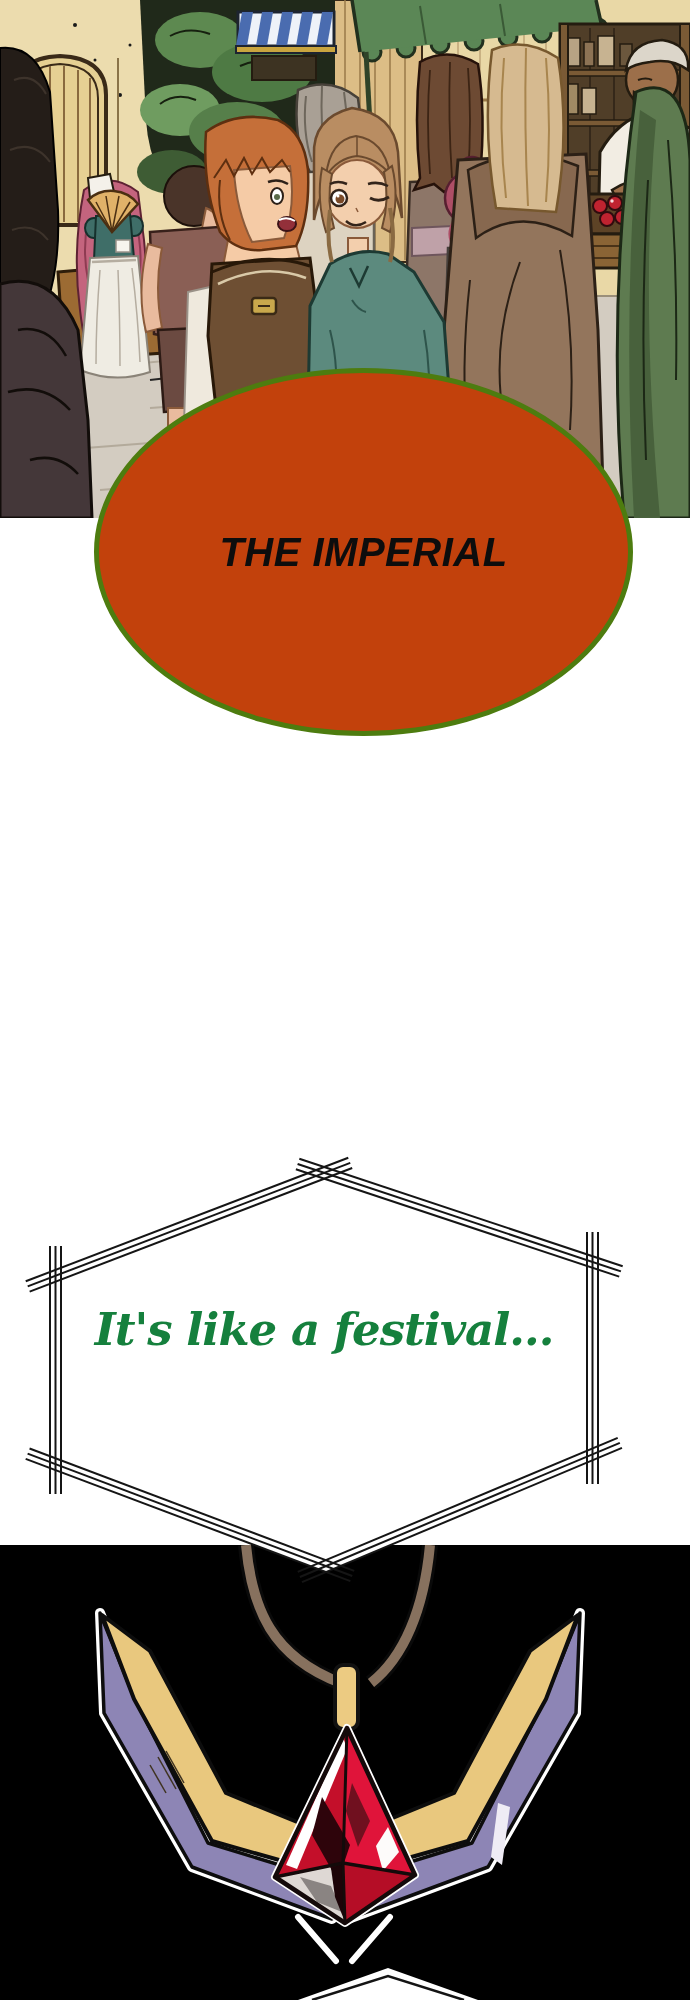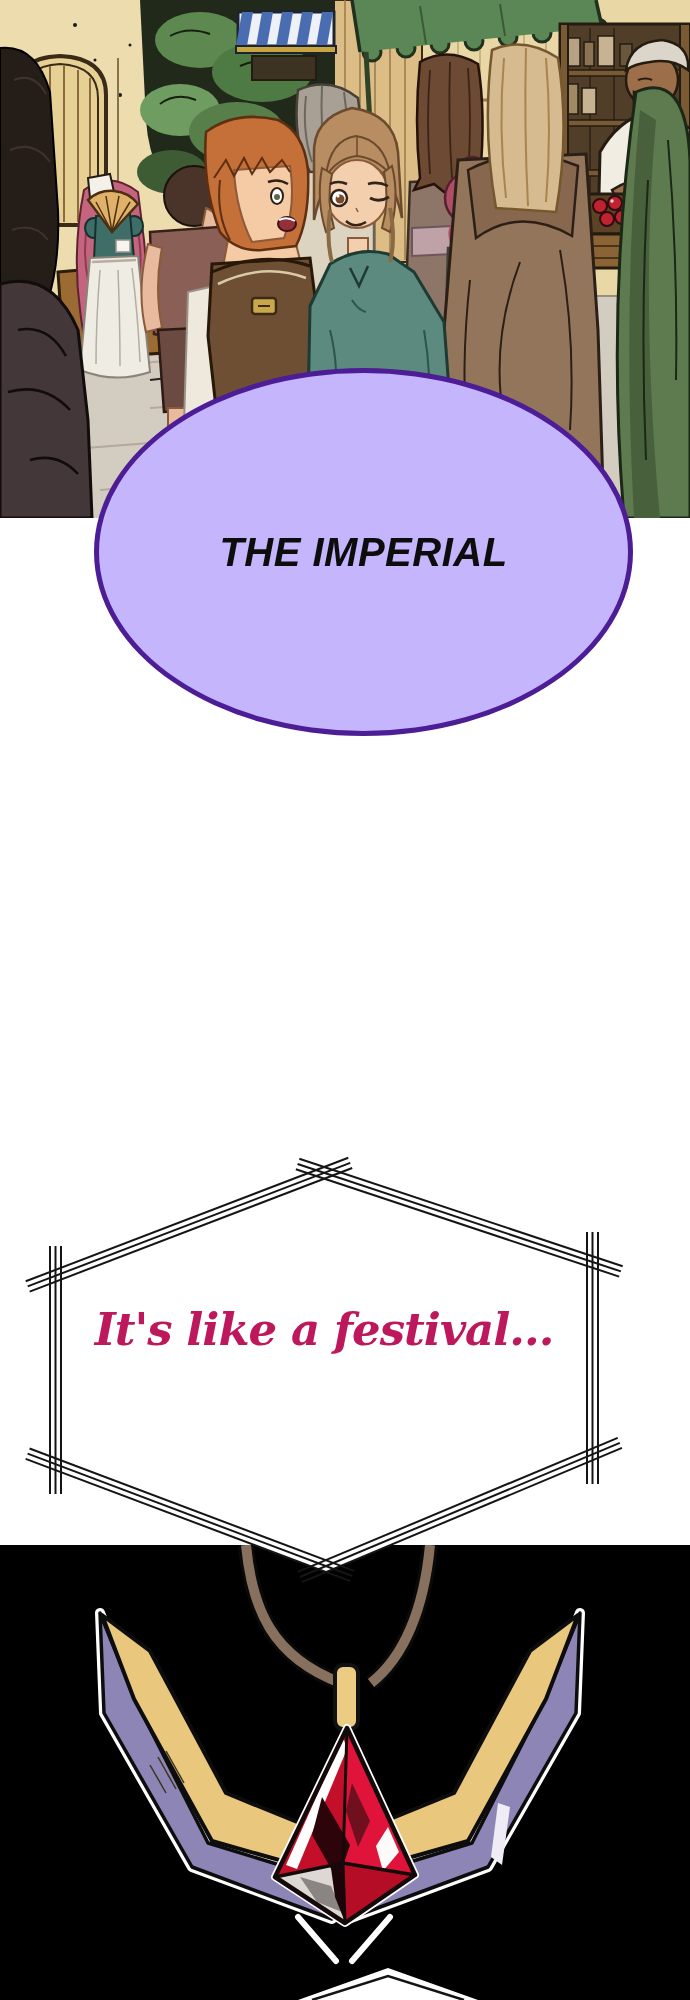--- a/index.html
+++ b/index.html
@@ -1,30 +1,30 @@
 <!DOCTYPE html>
 <html><head>
 <meta charset="utf-8">
 <style>
   html,body{margin:0;padding:0;background:#ffffff;}
   .page{position:relative;width:690px;height:2000px;background:#ffffff;overflow:hidden;
         font-family:"Liberation Sans",sans-serif;}
   .art{position:absolute;top:0;left:0;z-index:1;}
   .speech-bubble{position:absolute;left:94px;top:368px;width:539px;height:368px;
-        box-sizing:border-box;background:#c4b5fd;border:5px solid #4c1d95;border-radius:50%;
+        box-sizing:border-box;background:#c2410c;border:5px solid #4d7c0f;border-radius:50%;
         z-index:2;display:flex;align-items:center;justify-content:center;}
   .speech-text{text-align:center;font-weight:bold;font-style:italic;
         font-size:40px;line-height:49px;letter-spacing:0.5px;color:#0d0d0d;
         font-family:"Liberation Sans",sans-serif;}
   .black-panel{position:absolute;left:0;top:1545px;width:690px;height:455px;background:#000;z-index:3;}
   .black-panel svg{display:block;}
   .hex-panel{position:absolute;left:0;top:1130px;width:690px;height:480px;z-index:4;pointer-events:none;}
   .caption{position:absolute;left:50px;top:1301px;width:548px;z-index:5;text-align:center;
         font-family:"DejaVu Serif",serif;font-style:italic;font-weight:bold;
-        font-size:45px;line-height:57px;letter-spacing:-1px;color:#be185d;}
+        font-size:45px;line-height:57px;letter-spacing:-1px;color:#15803d;}
 </style>
 </head>
 <body>
 
 <div class="page">
 
   <svg class="art" width="690" height="518" viewBox="0 0 690 518">
 
     <g>
       <rect x="0" y="0" width="690" height="518" fill="#ecdcae"></rect>

